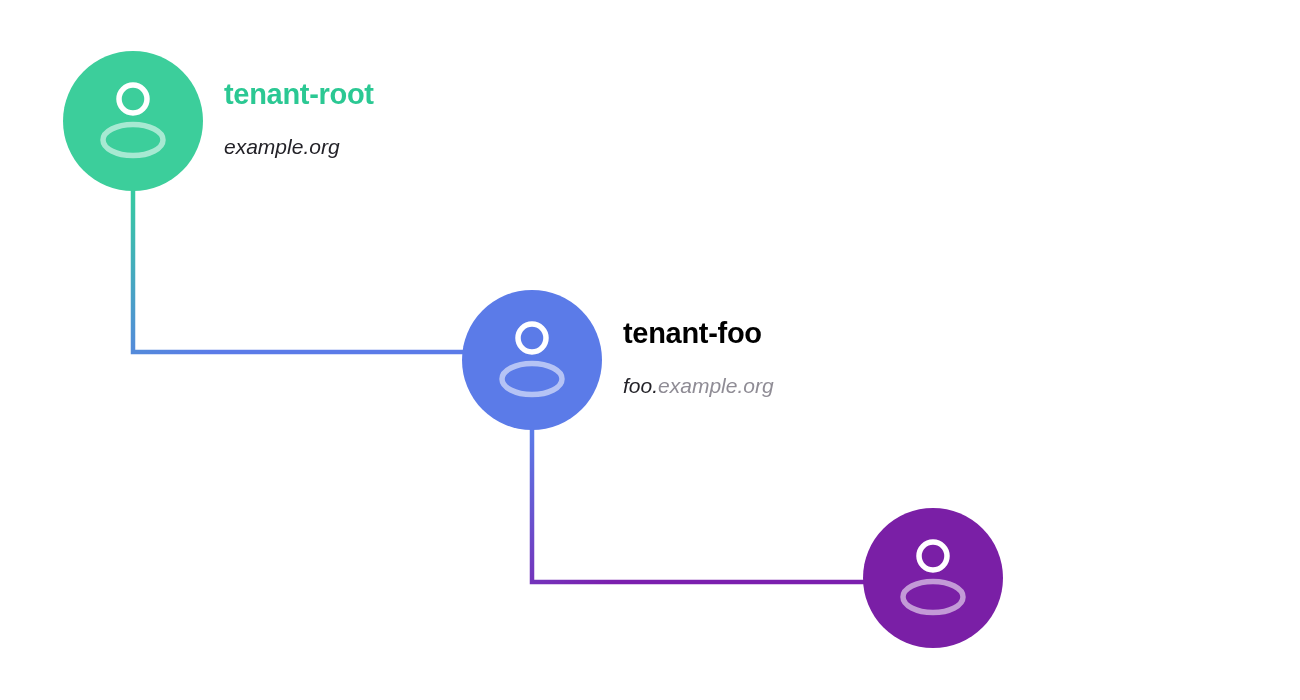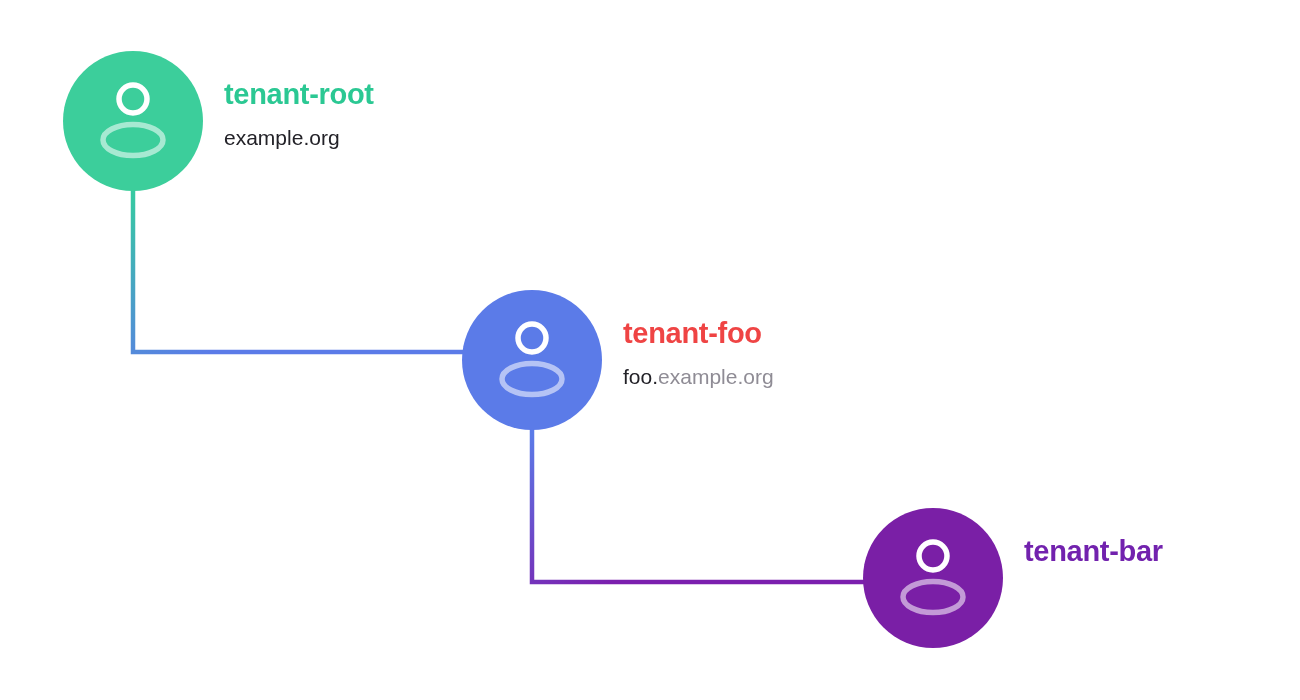--- a/index.html
+++ b/index.html
@@ -51,24 +51,25 @@
     top: 24px;
     white-space: nowrap;
   }
   .node-title {
     font-size: 29px;
     font-weight: 700;
     line-height: 38px;
     letter-spacing: -0.3px;
   }
   .node-domain {
-    margin-top: 12px;
+    margin-top: 21px;
     font-size: 21px;
     line-height: 26px;
     color: #232228;
+    font-style: italic;
   }
   .node-domain .suffix {
     color: #8F8C95;
   }
 </style>
 </head>
 <body>
 
 <div class="stage">
 
@@ -101,30 +102,29 @@
   </div>
 
   <div class="node node-foo">
     <div class="avatar" style="background-color: rgb(91, 123, 232);">
       <svg viewBox="0 0 140 140">
         <circle cx="70" cy="48" r="14" fill="none" stroke="#ffffff" stroke-width="5.5"></circle>
         <ellipse cx="70" cy="89" rx="30" ry="15.5" fill="none" stroke="#ffffff" stroke-opacity="0.55" stroke-width="5.5"></ellipse>
       </svg>
     </div>
     <div class="labels">
-      <div class="node-title" style="color: #ef4444;">tenant-foo</div>
+      <div class="node-title" style="color: #000000;">tenant-foo</div>
       <div class="node-domain"><span class="prefix">foo.</span><span class="suffix">example.org</span></div>
     </div>
   </div>
 
   <div class="node node-bar">
     <div class="avatar" style="background-color: rgb(122, 31, 166);">
       <svg viewBox="0 0 140 140">
         <circle cx="70" cy="48" r="14" fill="none" stroke="#ffffff" stroke-width="5.5"></circle>
         <ellipse cx="70" cy="89" rx="30" ry="15.5" fill="none" stroke="#ffffff" stroke-opacity="0.55" stroke-width="5.5"></ellipse>
       </svg>
     </div>
     <div class="labels">
-      <div class="node-title" style="color: rgb(114, 34, 174);">tenant-bar</div>
     </div>
   </div>
 
 </div>
 
 </body></html>

